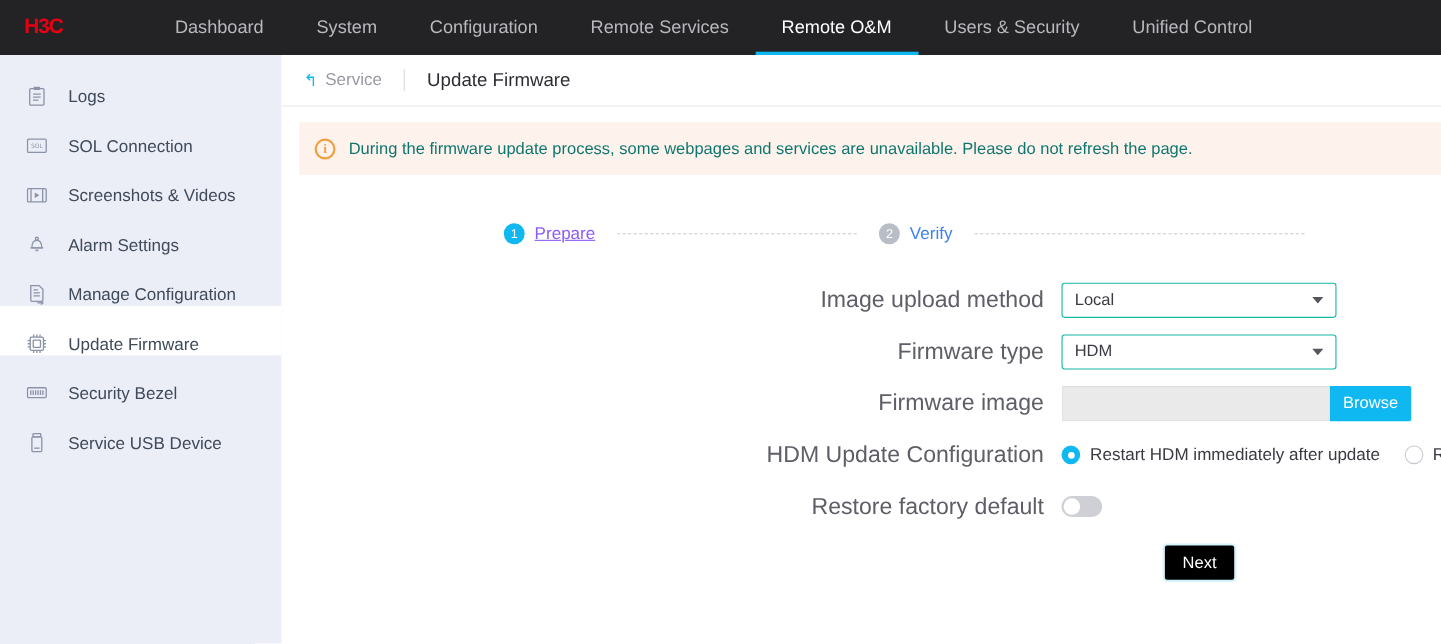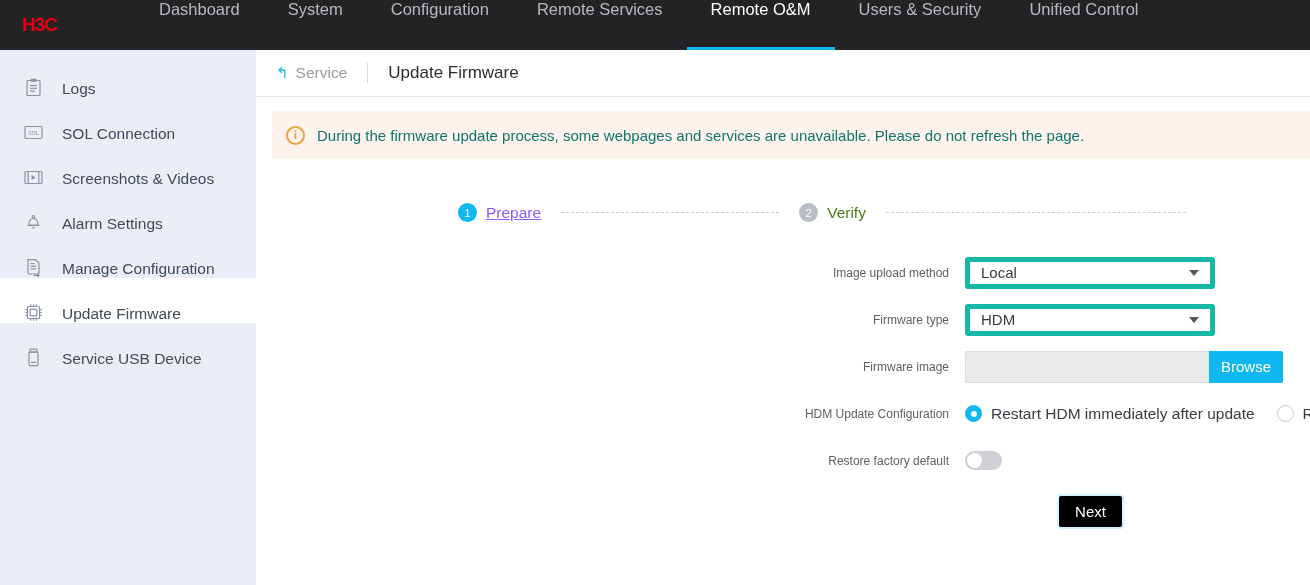--- a/index.html
+++ b/index.html
@@ -34,20 +34,21 @@
     font-weight: bold;
     letter-spacing: -1px;
     font-family: "Liberation Sans", sans-serif;
   }
   .nav-items {
     display: flex;
     align-items: stretch;
   }
   .nav-item {
     display: flex;
+    align-items: center;
     padding: 0 24px;
     color: #b8b8bd;
     font-size: 16.5px;
     cursor: pointer;
     position: relative;
     white-space: nowrap;
   }
   .nav-item.active {
     color: #ffffff;
   }
@@ -185,21 +186,21 @@
     font-size: 11.5px;
     display: flex;
     align-items: center;
     justify-content: center;
     margin-right: 9px;
     flex: none;
   }
   .step.active .step-num { background: #0fb8f0; }
   .step-label {
     font-size: 15.5px;
-    color: #4d7c0f;
+    color: #3b82f6;
     white-space: nowrap;
   }
   .step.active .step-label { color: #8b5cf6; text-decoration: underline; }
   .step-line {
     width: 218px;
     border-top: 1px dashed #c9ccd4;
     margin: 0 20px;
     flex: none;
   }
   .step-line.short { width: 300px; }
@@ -210,35 +211,35 @@
   }
   .row {
     display: flex;
     align-items: center;
     min-height: 47px;
   }
   .row-label {
     width: 709px;
     text-align: right;
     padding-right: 16px;
-    font-size: 12px;
+    font-size: 21px;
     color: #5e5e66;
     flex: none;
   }
   .row-field {
     flex: 1;
     display: flex;
     align-items: center;
     min-width: 0;
   }
 
   .select {
     width: 250px;
     height: 32px;
-    border: 5px solid #14b8a6;
+    border: 1px solid #14b8a6;
     border-radius: 3px;
     display: flex;
     align-items: center;
     padding: 0 11px;
     font-size: 15px;
     color: #3a3a42;
     background: #fff;
     cursor: pointer;
     position: relative;
   }
@@ -455,20 +456,34 @@
             <line x1="1.2" y1="12.4" x2="3.5" y2="12.4"></line>
           <line x1="15.5" y1="6.6" x2="17.8" y2="6.6"></line>
             <line x1="15.5" y1="9.5" x2="17.8" y2="9.5"></line>
             <line x1="15.5" y1="12.4" x2="17.8" y2="12.4"></line>
         </svg>
       </span>
       <span>Update Firmware</span>
     </div>
 
 
+    <div class="side-item">
+      <span class="side-icon">
+        <svg width="19" height="14" viewBox="0 0 19 14" fill="none" stroke="currentColor" stroke-width="1.2">
+          <rect x="1" y="2.5" width="17" height="9" rx="1"></rect>
+          <line x1="4" y1="4.8" x2="4" y2="9.2"></line>
+            <line x1="6.2" y1="4.8" x2="6.2" y2="9.2"></line>
+          <line x1="8.4" y1="4.8" x2="8.4" y2="9.2"></line>
+            <line x1="10.6" y1="4.8" x2="10.6" y2="9.2"></line>
+          <line x1="12.8" y1="4.8" x2="12.8" y2="9.2"></line>
+            <line x1="15" y1="4.8" x2="15" y2="9.2"></line>
+        </svg>
+      </span>
+      <span>Security Bezel</span>
+    </div>
 
     <div class="side-item">
       <span class="side-icon">
         <svg width="13" height="19" viewBox="0 0 13 19" fill="none" stroke="currentColor" stroke-width="1.2">
           <rect x="3" y="1.2" width="7" height="3" rx="0.6"></rect>
           <rect x="2" y="4.2" width="9" height="13.4" rx="1"></rect>
           <line x1="4" y1="14.4" x2="9" y2="14.4"></line>
         </svg>
       </span>
       <span>Service USB Device</span>

